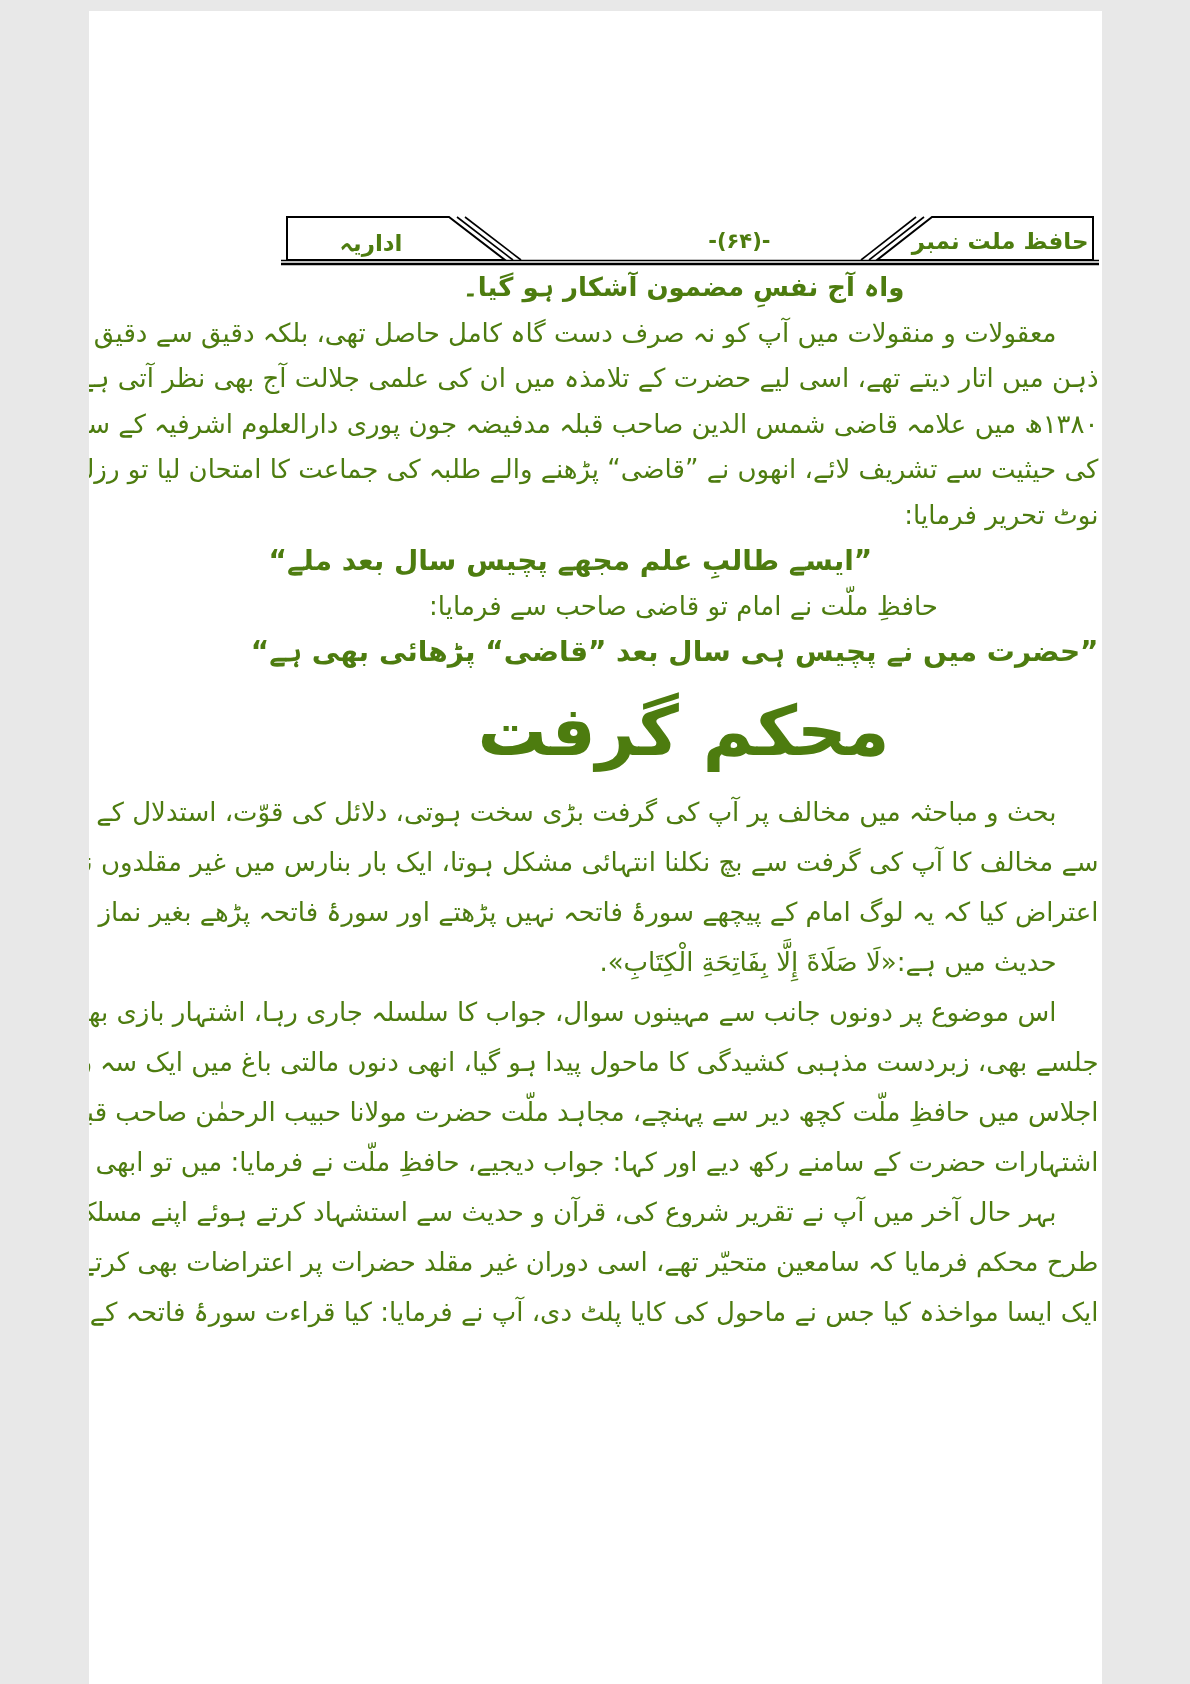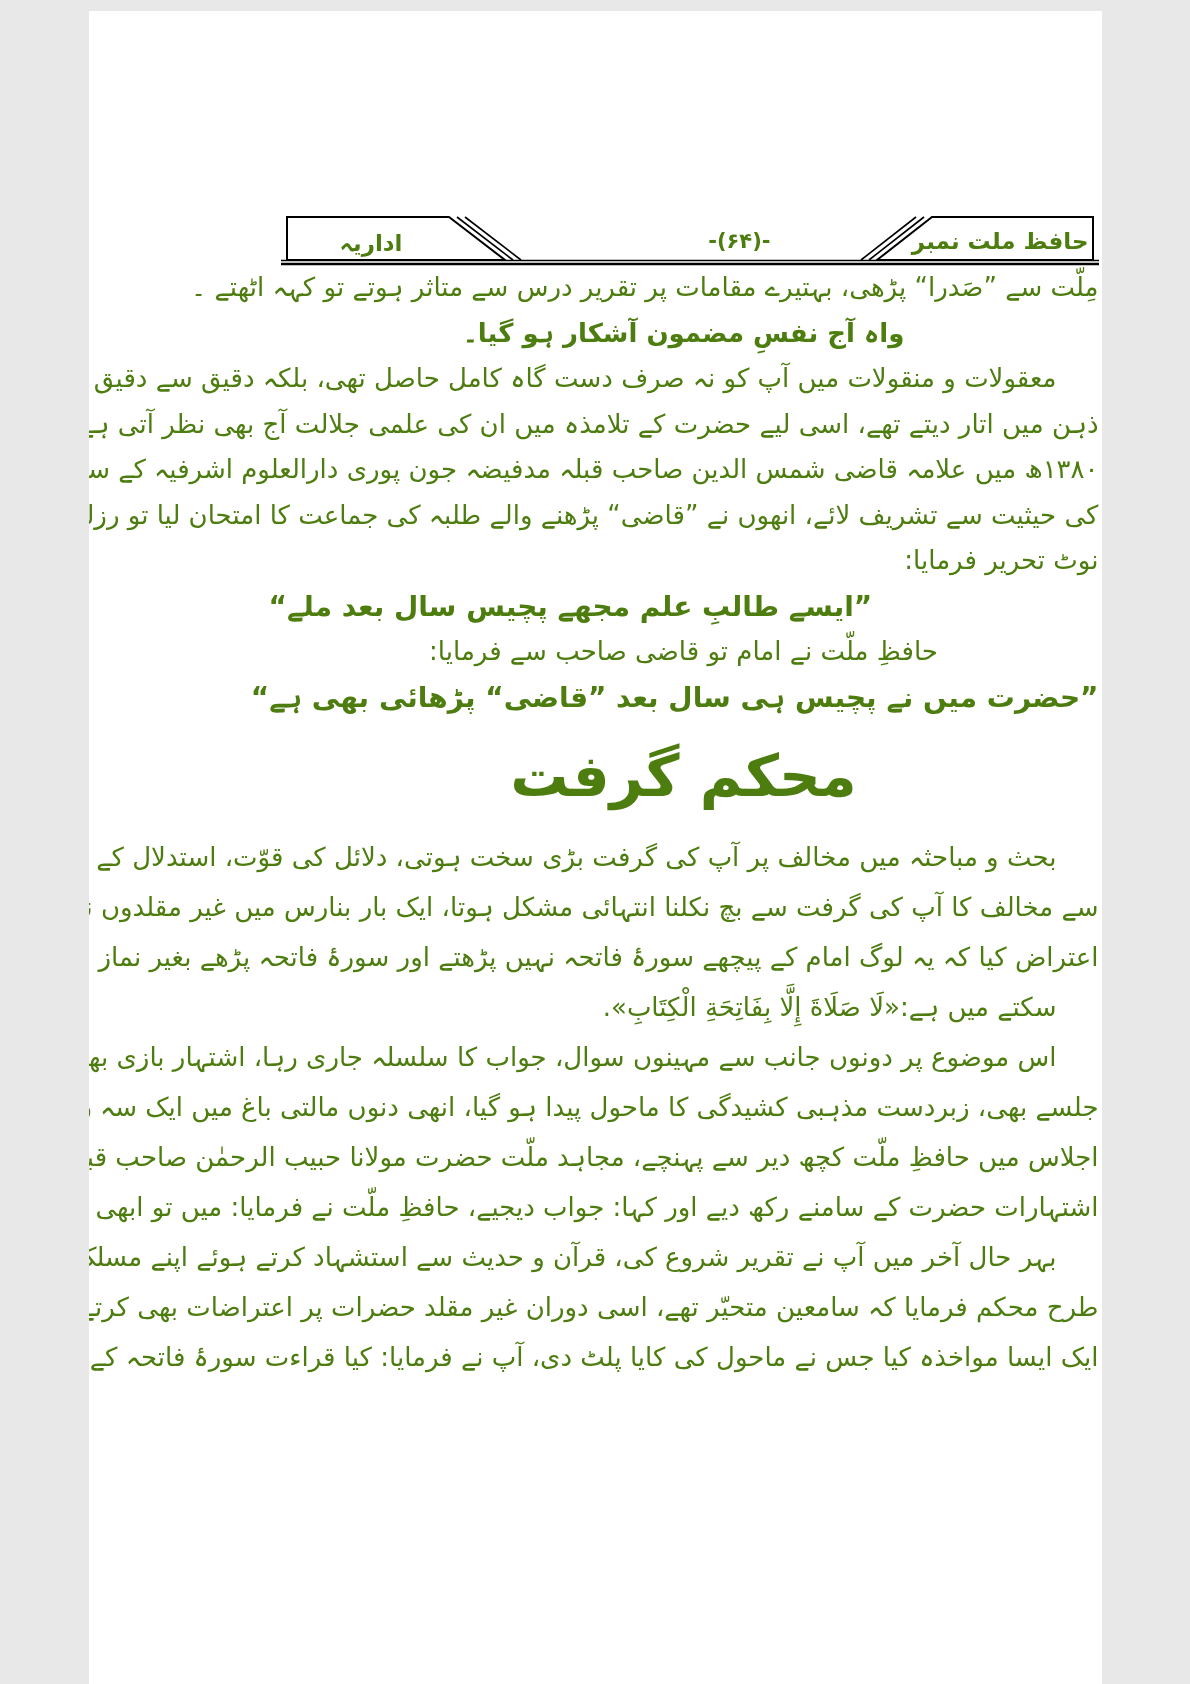--- a/index.html
+++ b/index.html
@@ -27,21 +27,21 @@
     text-align:right;
   }
   .ln {font-size:26px;line-height:45.5px;white-space:nowrap;}
   .ln2{font-size:26px;line-height:50px;white-space:nowrap;}
   .indent{padding-right:42px;}
   .center{text-align:center;padding-right:0;}
   .bold{font-weight:bold;}
   .quote{text-align:left;font-weight:bold;font-size:28px;}
   .main-heading{
     margin:0;height:112px;display:flex;align-items:center;justify-content:center;
-    font-size:58px;font-weight:bold;direction:rtl;
+    font-size:69px;font-weight:bold;direction:rtl;
   }
 </style>
 </head>
 <body>
 
 <div class="page">
 
   <div class="header">
     <svg width="818" height="52" viewBox="0 0 818 52">
 
@@ -55,37 +55,36 @@
       <polygon points="651,2 812,2 812,45 596,45" fill="#ffffff" stroke="#000" stroke-width="2"></polygon>
       <line x1="643" y1="2" x2="588" y2="45" stroke="#000" stroke-width="1.6"></line>
       <line x1="635" y1="2" x2="580" y2="45" stroke="#000" stroke-width="1.6"></line>
     </svg>
     <div class="tab-label left-label" lang="ur" dir="rtl">اداریہ</div>
     <div class="pagenum" dir="rtl">-(۶۴)-</div>
     <div class="tab-label right-label" lang="ur" dir="rtl">حافظ ملت نمبر</div>
   </div>
 
   <div class="body-text" lang="ur" dir="rtl">
-    <div class="ln">مِلّت سے ”صَدرا“ پڑھی، بہتیرے مقامات پر تقریر درس سے متاثر ہوتے تو کہہ اٹھتے ۔</div>
     <div class="ln center bold">واہ آج نفسِ مضمون آشکار ہو گیا۔</div>
     <div class="ln indent">معقولات و منقولات میں آپ کو نہ صرف دست گاہ کامل حاصل تھی، بلکہ دقیق سے دقیق مسئلہ طلبہ کے</div>
     <div class="ln">ذہن میں اتار دیتے تھے، اسی لیے حضرت کے تلامذہ میں ان کی علمی جلالت آج بھی نظر آتی ہے، چناں چہ</div>
     <div class="ln">۱۳۸۰ھ میں علامہ قاضی شمس الدین صاحب قبلہ مدفیضہ جون پوری دارالعلوم اشرفیہ کے سالانہ امتحان میں ممتحن</div>
     <div class="ln">کی حیثیت سے تشریف لائے، انھوں نے ”قاضی“ پڑھنے والے طلبہ کی جماعت کا امتحان لیا تو رزلٹ بک پر یہ</div>
     <div class="ln">نوٹ تحریر فرمایا:</div>
     <div class="ln quote">”ایسے طالبِ علم مجھے پچیس سال بعد ملے“</div>
     <div class="ln center">حافظِ ملّت نے امام تو قاضی صاحب سے فرمایا:</div>
     <div class="ln quote">”حضرت میں نے پچیس ہی سال بعد ”قاضی“ پڑھائی بھی ہے“</div>
 
     <h1 class="main-heading">محکم گرفت</h1>
 
     <div class="ln2 indent">بحث و مباحثہ میں مخالف پر آپ کی گرفت بڑی سخت ہوتی، دلائل کی قوّت، استدلال کے استحکام کی وجہ</div>
     <div class="ln2">سے مخالف کا آپ کی گرفت سے بچ نکلنا انتہائی مشکل ہوتا، ایک بار بنارس میں غیر مقلدوں نے حنفی سنّیوں پر</div>
     <div class="ln2">اعتراض کیا کہ یہ لوگ امام کے پیچھے سورۂ فاتحہ نہیں پڑھتے اور سورۂ فاتحہ پڑھے بغیر نماز نہیں ہوتی ۔</div>
-    <div class="ln2 indent">سکتے میں ہے:«لَا صَلَاةَ إِلَّا بِفَاتِحَةِ الْكِتَابِ».</div>
+    <div class="ln2 indent">حدیث میں ہے:«لَا صَلَاةَ إِلَّا بِفَاتِحَةِ الْكِتَابِ».</div>
     <div class="ln2 indent">اس موضوع پر دونوں جانب سے مہینوں سوال، جواب کا سلسلہ جاری رہا، اشتہار بازی بھی ہوئی اور</div>
     <div class="ln2">جلسے بھی، زبردست مذہبی کشیدگی کا ماحول پیدا ہو گیا، انھی دنوں مالتی باغ میں ایک سہ روزہ جلسہ ہوا، آخری</div>
     <div class="ln2">اجلاس میں حافظِ ملّت کچھ دیر سے پہنچے، مجاہد ملّت حضرت مولانا حبیب الرحمٰن صاحب قبلہ نے غیر مقلدوں کے</div>
     <div class="ln2">اشتہارات حضرت کے سامنے رکھ دیے اور کہا: جواب دیجیے، حافظِ ملّت نے فرمایا: میں تو ابھی چلا آ رہا ہوں</div>
     <div class="ln2 indent">بہر حال آخر میں آپ نے تقریر شروع کی، قرآن و حدیث سے استشہاد کرتے ہوئے اپنے مسلک کو اس</div>
     <div class="ln2">طرح محکم فرمایا کہ سامعین متحیّر تھے، اسی دوران غیر مقلد حضرات پر اعتراضات بھی کرتے جاتے اور بعد میں</div>
     <div class="ln2">ایک ایسا مواخذہ کیا جس نے ماحول کی کایا پلٹ دی، آپ نے فرمایا: کیا قراءت سورۂ فاتحہ کے قارئین یہ بتا سکتے ہیں</div>
   </div>
 
 </div>

